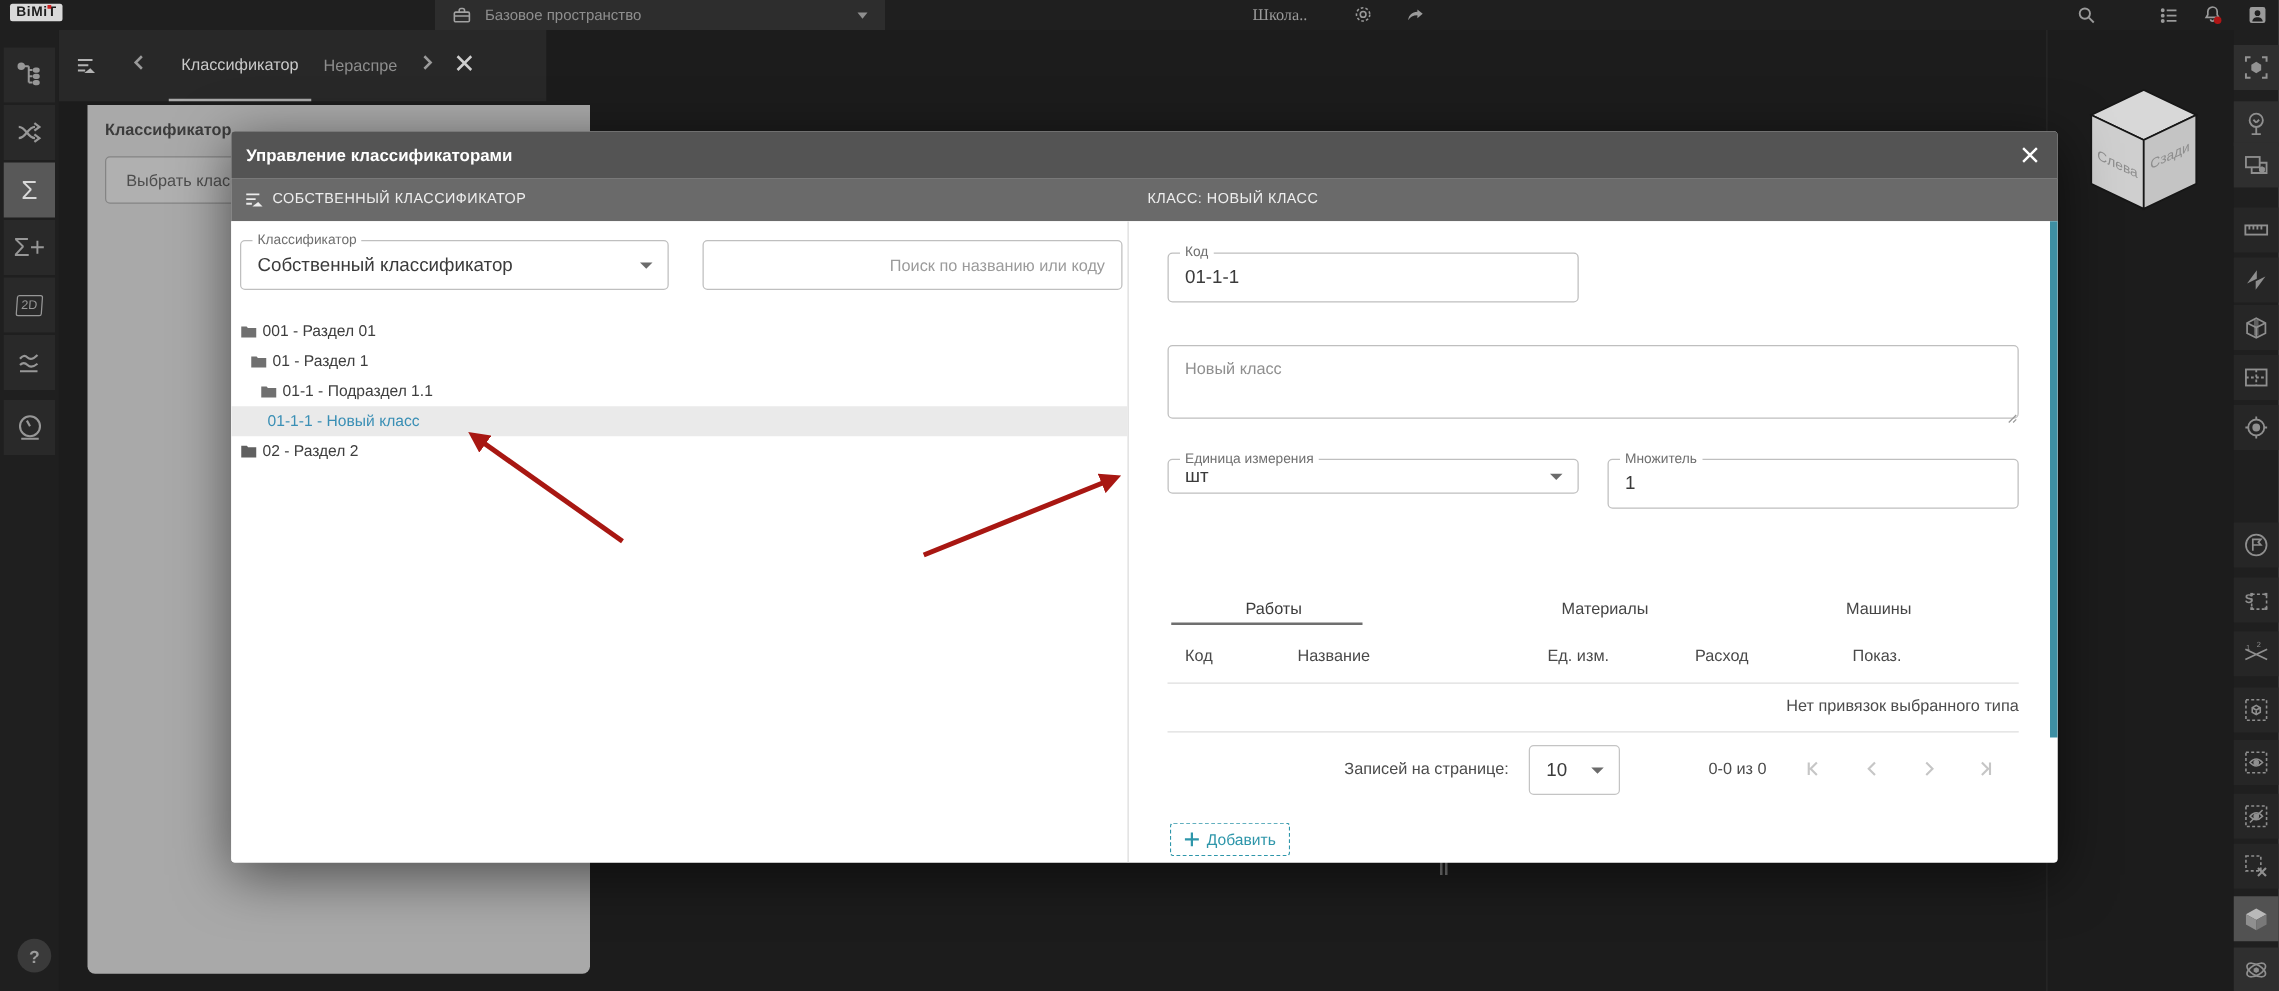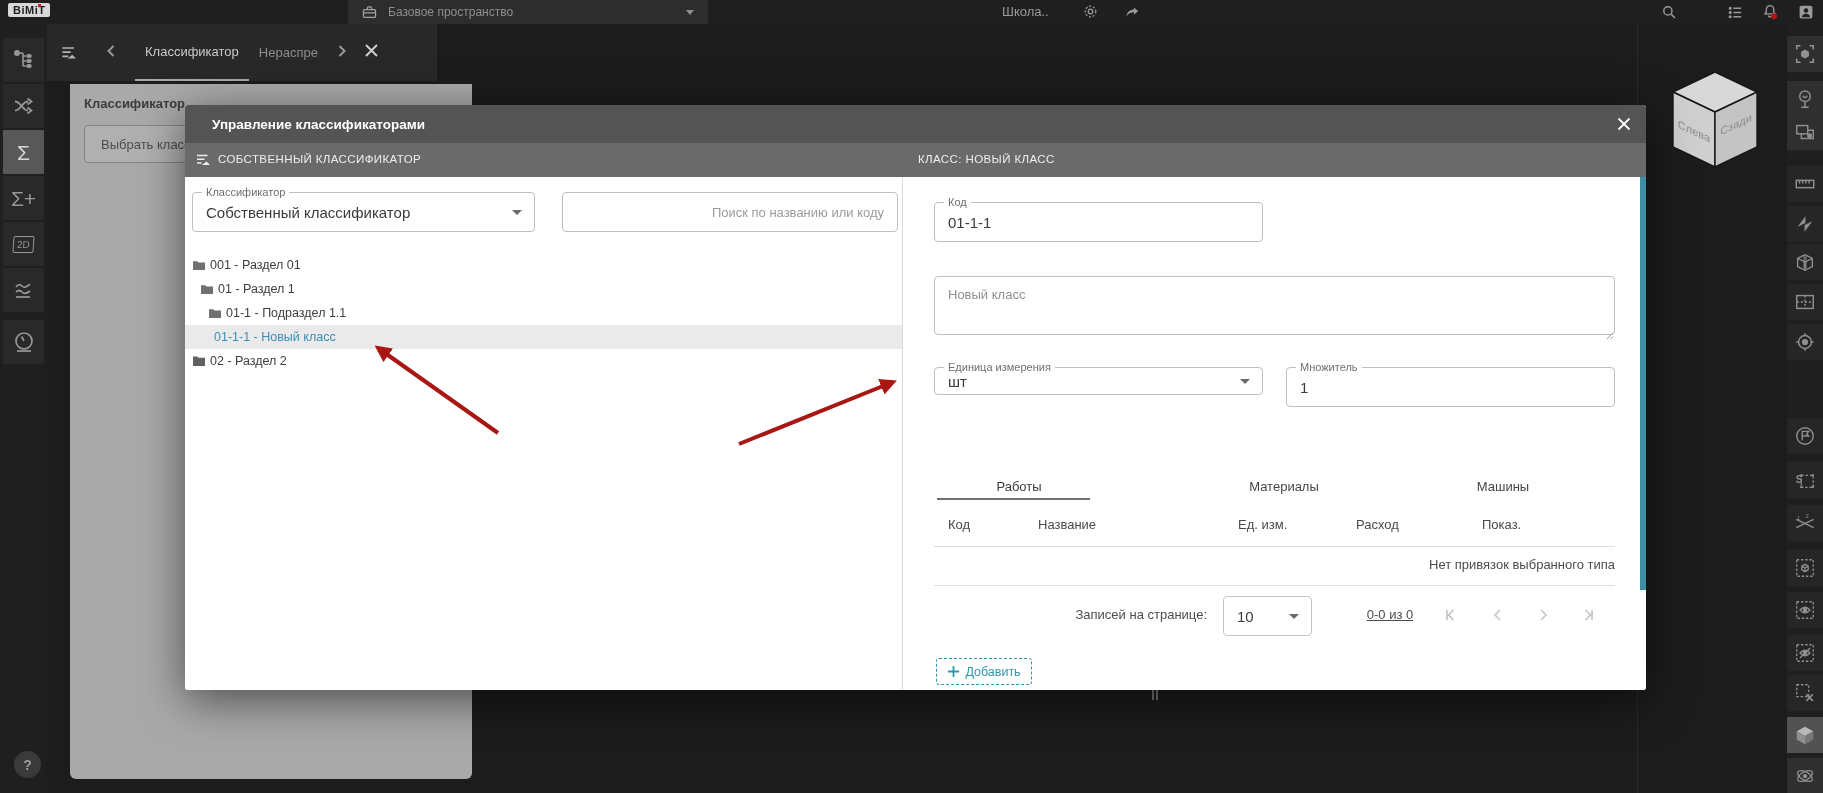--- a/index.html
+++ b/index.html
@@ -1,18 +1,18 @@
 <!DOCTYPE html>
 <html><head>
 <meta charset="utf-8">
 <style>
   * { margin:0; padding:0; box-sizing:border-box; }
   html,body { width:1823px; height:793px; overflow:hidden; }
   body { background:#1c1c1c; font-family:"Liberation Sans", sans-serif; position:relative; }
-  .abs { position:absolute; }
+  .abs { position:absolute;font-family:Liberation Serif, serif; }
 
   
   .topbar { position:absolute; left:0; top:0; width:1823px; height:24px; background:#1f1f1f; z-index:30; display:flex; align-items:center; }
   .logo-box { position:absolute; left:8px; top:3px; background:#d9d9d9; border-radius:2px; padding:1px 5px; font-size:11px; font-weight:bold; color:#1d1d1d; letter-spacing:.5px; }
   .logo-box .tittle { position:absolute; right:9px; top:1px; width:3px; height:3px; background:#d02020; }
   .ws-strip { position:absolute; left:348px; top:0; width:360px; height:24px; background:#2d2d2d; display:flex; align-items:center; }
   .ws-strip .ws-label { font-size:12px; color:#8f8f8f; margin-left:10px; }
   .tb-icon { display:inline-flex; align-items:center; justify-content:center; }
   .tb-text { font-size:13px; color:#9a9a9a; }
   .caret { width:0; height:0; border-left:4px solid transparent; border-right:4px solid transparent; border-top:5px solid #8f8f8f; }
@@ -49,21 +49,21 @@
   .viewcube { position:absolute; left:1650px; top:62px; z-index:6; cursor:pointer; }
 
   
   .splitter { position:absolute; left:1152px; top:684px; width:7px; height:16px; z-index:6; cursor:col-resize; }
   .splitter i { position:absolute; top:0; width:2px; height:16px; background:#787878; }
   .splitter i:first-child { left:0; } .splitter i:last-child { left:4px; }
 
   
   .modal { position:absolute; left:185px; top:105px; width:1461px; height:585px; background:#fff; z-index:40; box-shadow:0 10px 45px rgba(0,0,0,.55); border-radius:3px; }
   .m-titlebar { position:absolute; left:0; top:0; width:100%; height:38px; background:#545454; border-radius:3px 3px 0 0; display:flex; align-items:center; }
-  .m-title { font-size:13.5px; font-weight:bold; color:#fff; margin-left:27px; }
+  .m-title { font-size:13.5px; font-weight:bold; color:#fff; margin-left:12px; }
   .m-close { position:absolute; right:14px; top:11px; cursor:pointer; }
   .m-subheader { position:absolute; left:0; top:38px; width:100%; height:34px; background:#6a6a6a; }
   .m-subh-label { position:absolute; top:10px; font-size:11.5px; color:#eeeeee; letter-spacing:.4px; }
   .m-body { position:absolute; left:0; top:72px; width:1461px; height:513px; background:#fff; overflow:hidden; border-radius:0 0 3px 3px; }
   .pane-divider { position:absolute; left:717px; top:0; width:1px; height:513px; background:#dcdcdc; }
 
   .field { position:absolute; border:1px solid #bfbfbf; border-radius:4px; background:#fff; }
   .flabel { position:absolute; top:-7px; left:9px; font-size:11px; color:#6f6f6f; background:#fff; padding:0 4px; line-height:13px; white-space:nowrap; }
   .fvalue { position:absolute; left:13px; top:50%; transform:translateY(-50%); font-size:15px; color:#3b3b3b; white-space:nowrap; }
   .fcaret { position:absolute; right:12px; top:50%; transform:translateY(-40%); width:0; height:0; border-left:5px solid transparent; border-right:5px solid transparent; border-top:5px solid #6b6b6b; }
@@ -80,22 +80,22 @@
 
   .rtab { position:absolute; top:302px; transform:translateX(-50%); font-size:13px; color:#464646; cursor:pointer; white-space:nowrap; }
   .rtab.active { color:#3c3c3c; }
   .rtab-underline { position:absolute; left:752px; top:321px; width:153px; height:2px; background:#6f6f6f; }
   .th { position:absolute; top:340px; font-size:13px; color:#4a4a4a; white-space:nowrap; }
   .hr1 { position:absolute; left:749px; top:369px; width:681px; height:1px; background:#dedede; }
   .hr2 { position:absolute; left:749px; top:408px; width:681px; height:1px; background:#dedede; }
   .empty-msg { position:absolute; left:749px; top:380px; width:681px; text-align:right; font-size:13px; color:#4c4c4c; }
 
   .pg-label { position:absolute; top:430px; left:1022px; transform:translateX(-100%); font-size:13px; color:#4c4c4c; white-space:nowrap; }
-  .pg-select { position:absolute; left:1038px; top:419px; width:89px; height:40px; border:1px solid #c4c4c4; border-radius:4px; cursor:pointer; }
-  .pg-range { position:absolute; left:1205px; top:430px; transform:translateX(-50%); font-size:13px; color:#4c4c4c; white-space:nowrap;text-decoration:underline; }
+  .pg-select { position:absolute; left:1038px; top:419px; width:73px; height:40px; border:1px solid #c4c4c4; border-radius:4px; cursor:pointer; }
+  .pg-range { position:absolute; left:1205px; top:430px; transform:translateX(-50%); font-size:13px; color:#4c4c4c; white-space:nowrap; }
   .pg-btn { position:absolute; top:428px; width:20px; height:20px; transform:translateX(-50%); cursor:default; display:flex; align-items:center; justify-content:center; }
 
   .add-btn { position:absolute; left:751px; top:481px; width:96px; height:27px; border:1px dashed #2e96aa; border-radius:3px; background:#fff; color:#2e96aa; font-size:12.5px; font-family:inherit; display:flex; align-items:center; justify-content:center; gap:5px; cursor:pointer; }
   .scrollbar-thumb { position:absolute; left:1455px; top:72px; width:6px; height:413px; background:#3e8fa3; cursor:pointer; z-index:45; }
   .arrows-overlay { position:absolute; left:0; top:0; width:1461px; height:585px; pointer-events:none; z-index:50; }
 </style>
 </head>
 <body>
 
 <div class="vline-right"></div>

